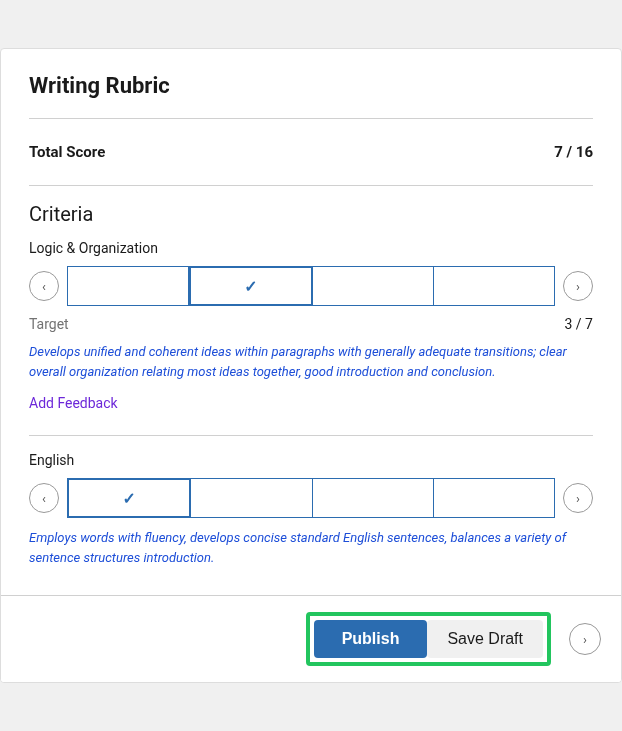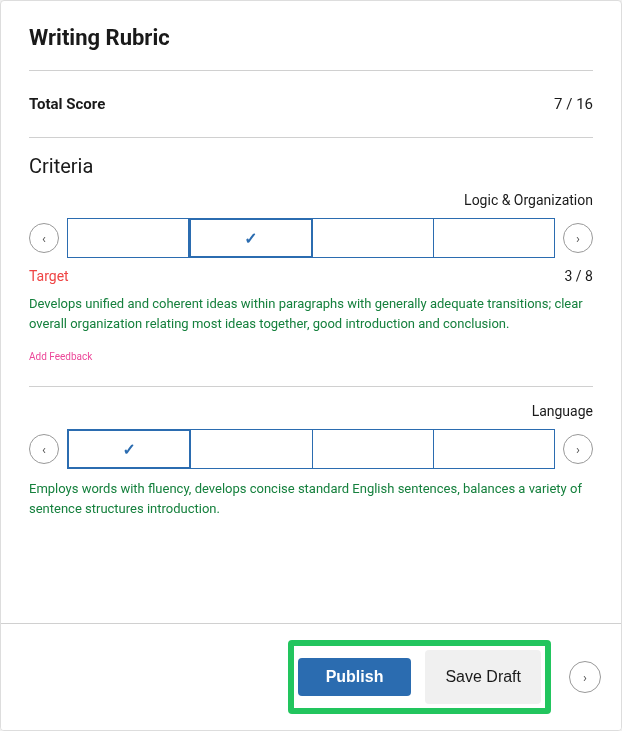--- a/index.html
+++ b/index.html
@@ -8,21 +8,21 @@
       font-family: -apple-system, BlinkMacSystemFont, "Segoe UI", Roboto, sans-serif;
       background: #f0f0f0;
       display: flex;
       justify-content: center;
       align-items: center;
       min-height: 100vh;
     }
 
     .container {
       width: 622px;
-      height: 731px;
+      height: 635px;
       background: #fff;
       border: 1px solid #ddd;
       border-radius: 4px;
       overflow: hidden;
       display: flex;
       flex-direction: column;
       position: relative;
     }
 
     .content-area {
@@ -52,41 +52,40 @@
     }
 
     .total-score-label {
       font-size: 15px;
       font-weight: 700;
       color: #1a1a1a;
     }
 
     .total-score-value {
       font-size: 15px;
-      font-weight: 400;
+      font-weight: 700;
       color: #1a1a1a;
     }
 
     .criteria-heading {
       font-size: 20px;
       font-weight: 400;
       color: #1a1a1a;
       margin-bottom: 14px;
     }
 
     .criterion-section {
       margin-bottom: 20px;
     }
 
     .criterion-label {
       font-size: 14px;
       font-weight: 400;
       color: #1a1a1a;
       margin-bottom: 10px;
-      text-align: right;
     }
 
     .slider-row {
       display: flex;
       align-items: center;
       gap: 8px;
       margin-bottom: 10px;
     }
 
     .nav-circle {
@@ -141,59 +140,60 @@
     .score-row {
       display: flex;
       justify-content: space-between;
       align-items: center;
       margin-bottom: 10px;
     }
 
     .score-label {
       font-size: 14px;
       font-weight: 400;
-      color: #ef4444;
+      color: #737373;
     }
 
     .score-value {
       font-size: 14px;
       color: #1a1a1a;
     }
 
     .description-text {
       font-size: 13px;
-      color: #15803d;
+      color: #1d4ed8;
       line-height: 1.5;
       margin-bottom: 12px;
+      font-style: italic;
     }
 
     .add-feedback-link {
-      font-size: 10px;
-      color: #ec4899;
+      font-size: 14px;
+      color: #6d28d9;
       cursor: pointer;
       font-weight: 400;
       text-decoration: none;
       display: inline-block;
       margin-bottom: 4px;
     }
 
     .footer {
       border-top: 1px solid #d0d0d0;
       background: #fff;
       padding: 16px 20px;
       display: flex;
       align-items: center;
       justify-content: flex-end;
       gap: 10px;
       position: relative;
     }
 
     .footer-buttons-group {
       display: flex;
-      border: 6px solid #22c55e;
+      border: 4px solid #22c55e;
       border-radius: 4px;
       overflow: visible;
       gap: 0;
       padding: 4px;
       align-items: center;
     }
 
     .btn-publish {
       background: #2b6cb0;
       color: #fff;
@@ -203,25 +203,25 @@
       font-size: 16px;
       font-weight: 600;
       cursor: pointer;
     }
 
     .btn-save-draft {
       background: #f0f0f0;
       color: #1a1a1a;
       border: none;
       border-radius: 4px;
-      padding: 18px 20px;
+      padding: 10px 20px;
       font-size: 16px;
       font-weight: 400;
       cursor: pointer;
-      margin-left: 14px;
+      margin-left: 0;
     }
 
     .footer-nav-circle {
       width: 32px;
       height: 32px;
       border-radius: 50%;
       border: 1px solid #999;
       background: #fff;
       display: flex;
       align-items: center;
@@ -278,32 +278,32 @@
 
           <div class="cell"></div>
         </div>
         <div class="nav-circle">
           <span>›</span>
         </div>
       </div>
 
       <div class="score-row">
         <span class="score-label">Target</span>
-        <span class="score-value">3 / 8</span>
+        <span class="score-value">3 / 7</span>
       </div>
 
       <p class="description-text">Develops unified and coherent ideas within paragraphs with generally adequate transitions; clear overall organization relating most ideas together, good introduction and conclusion.</p>
 
       <a class="add-feedback-link">Add Feedback</a>
     </div>
 
     <hr class="criterion-divider">
 
     <div class="criterion-section">
-      <div class="criterion-label">Language</div>
+      <div class="criterion-label">English</div>
 
       <div class="slider-row">
         <div class="nav-circle">
           <span>‹</span>
         </div>
         <div class="cells-row">
 
           <div class="cell selected">
             <span class="checkmark">✓</span>
           </div>

